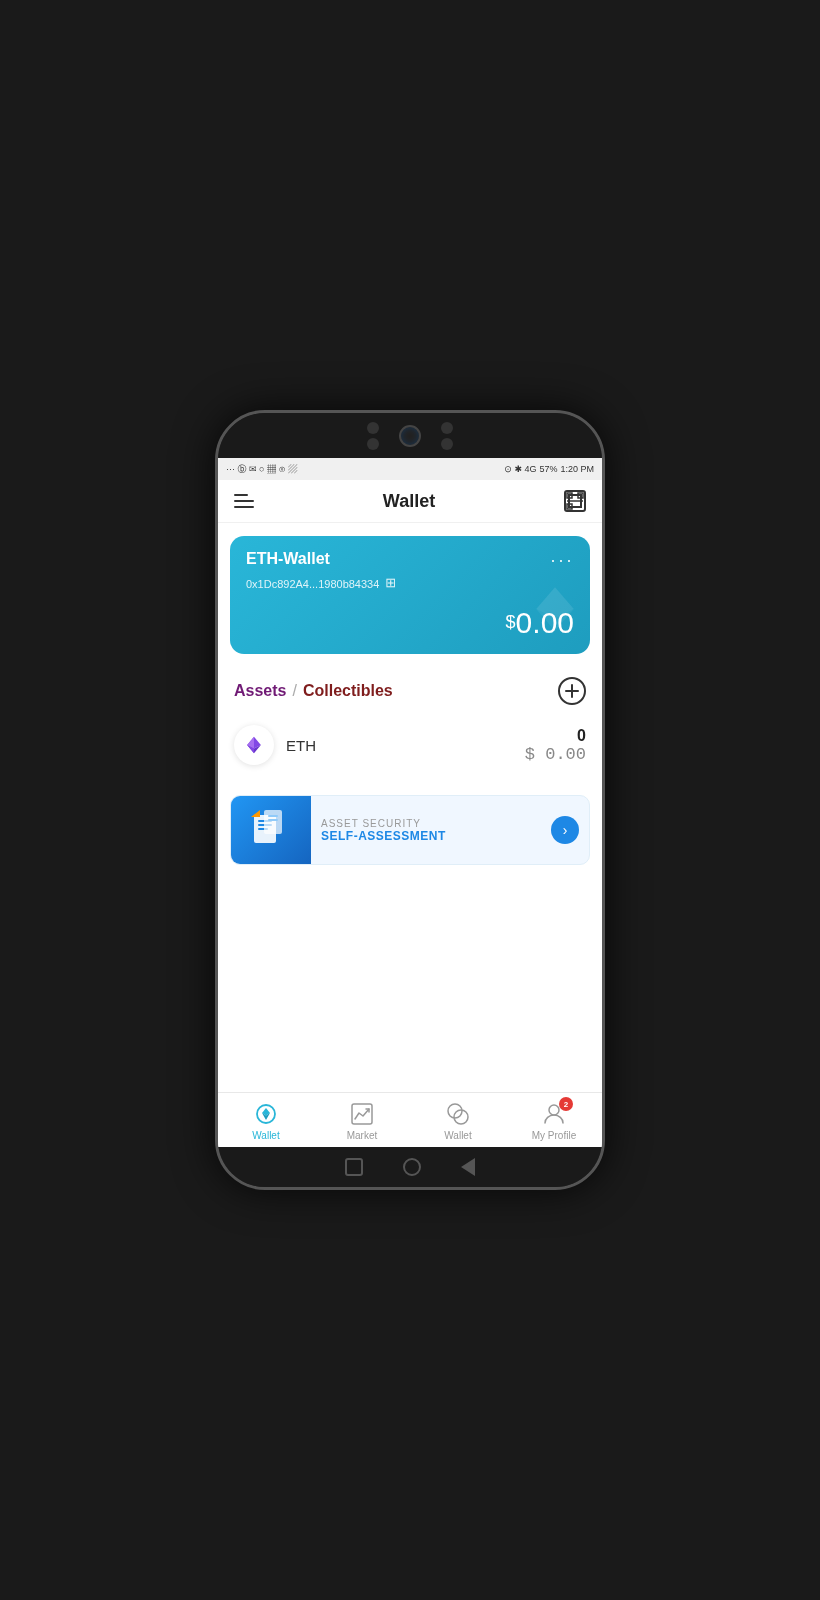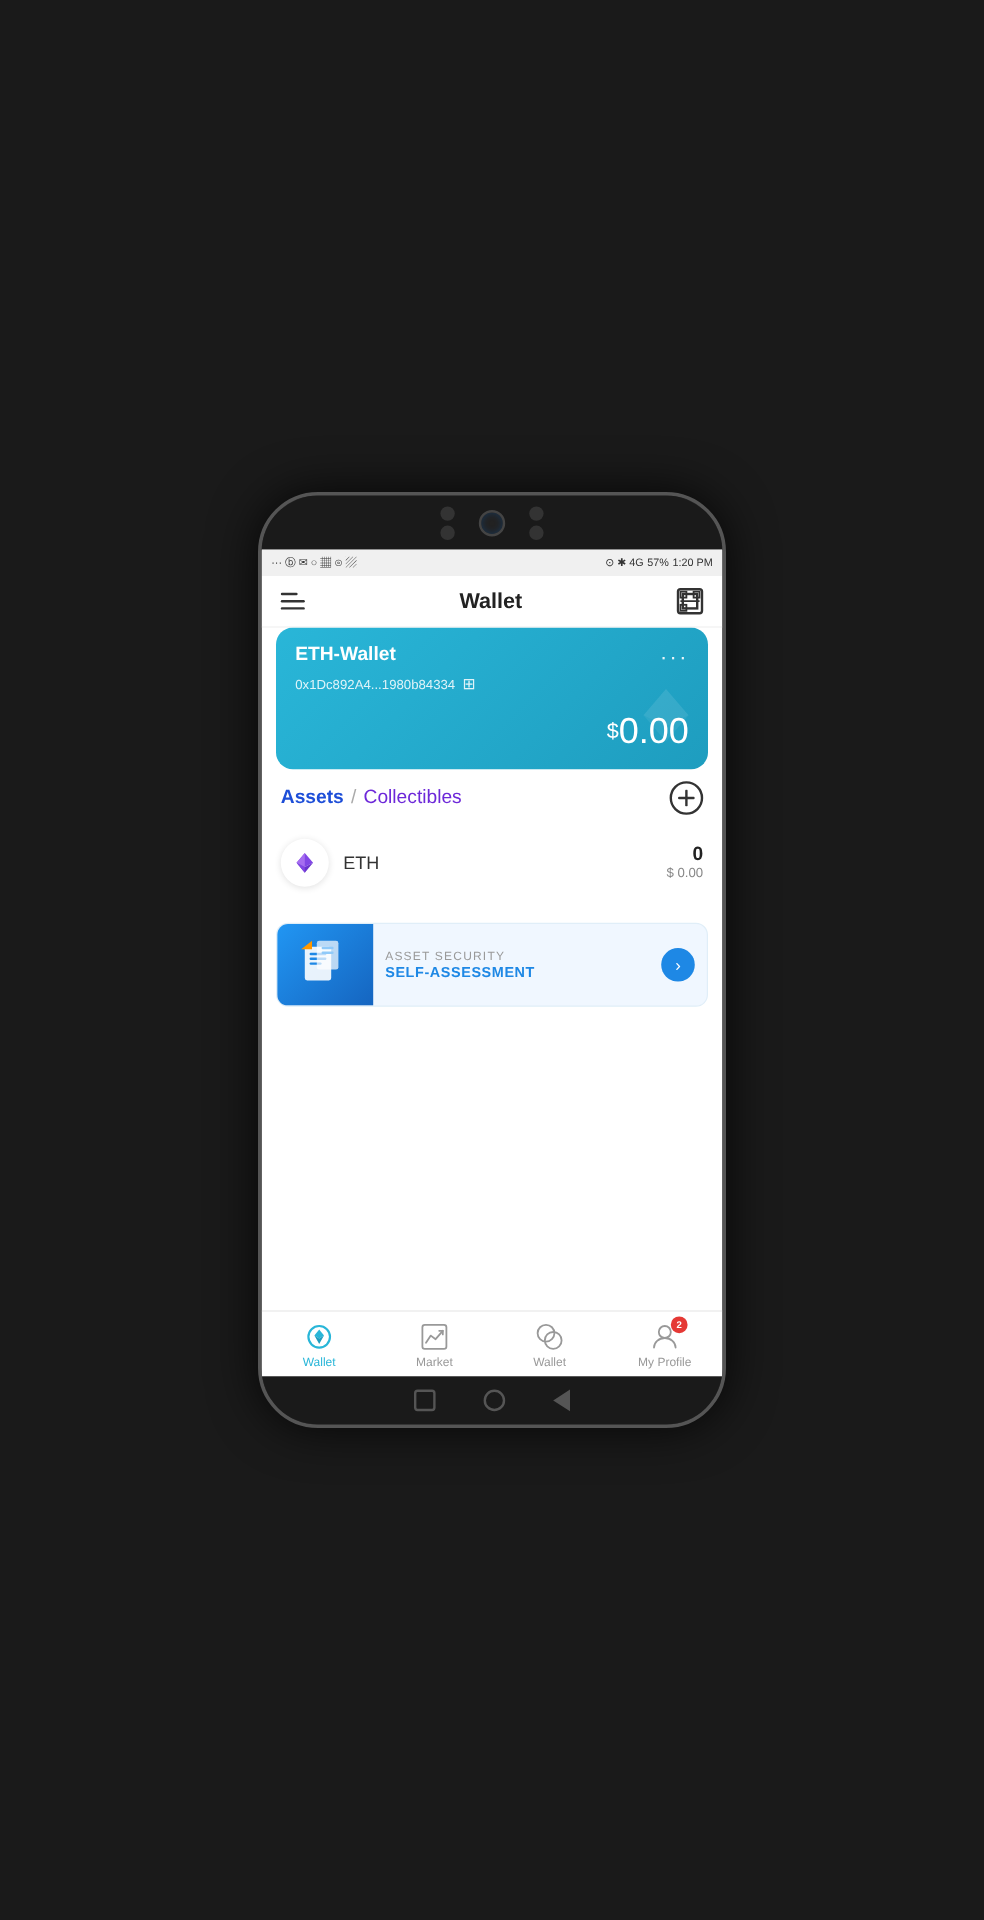--- a/index.html
+++ b/index.html
@@ -141,21 +141,21 @@
       position: absolute;
     }
 
     .scroll-content {
       flex: 1;
       overflow-y: auto;
       overflow-x: hidden;
     }
 
     .wallet-card {
-      margin: 0 12px;
+      margin: 13px 12px;
       background: linear-gradient(135deg, #29b6d8, #1e9dbf);
       border-radius: 14px;
       padding: 14px 16px;
       color: #fff;
       position: relative;
       overflow: hidden;
     }
 
     .wallet-card-top {
       display: flex;
@@ -223,32 +223,32 @@
 
     .assets-tabs {
       display: flex;
       align-items: center;
       gap: 6px;
     }
 
     .tab-active {
       font-size: 16px;
       font-weight: 700;
-      color: #1d4ed8;
+      color: #701a75;
     }
 
     .tab-divider {
       color: #aaa;
       font-size: 16px;
     }
 
     .tab-inactive {
       font-size: 16px;
-      color: #6d28d9;
-      font-weight: 400;
+      color: #7f1d1d;
+      font-weight: 700;
       cursor: pointer;
     }
 
     .add-btn {
       width: 28px;
       height: 28px;
       border: 2px solid #333;
       border-radius: 50%;
       display: flex;
       align-items: center;
@@ -293,22 +293,23 @@
       text-align: right;
     }
 
     .asset-amount {
       font-size: 16px;
       font-weight: 600;
       color: #222;
     }
 
     .asset-usd {
-      font-size: 11px;
+      font-size: 17px;
       color: #888;
+      font-family: Liberation Mono, monospace;
     }
 
     .promo-banner {
       margin: 12px 12px;
       background: #f0f7ff;
       border-radius: 10px;
       display: flex;
       align-items: center;
       overflow: hidden;
       border: 1px solid #e0eef8;

